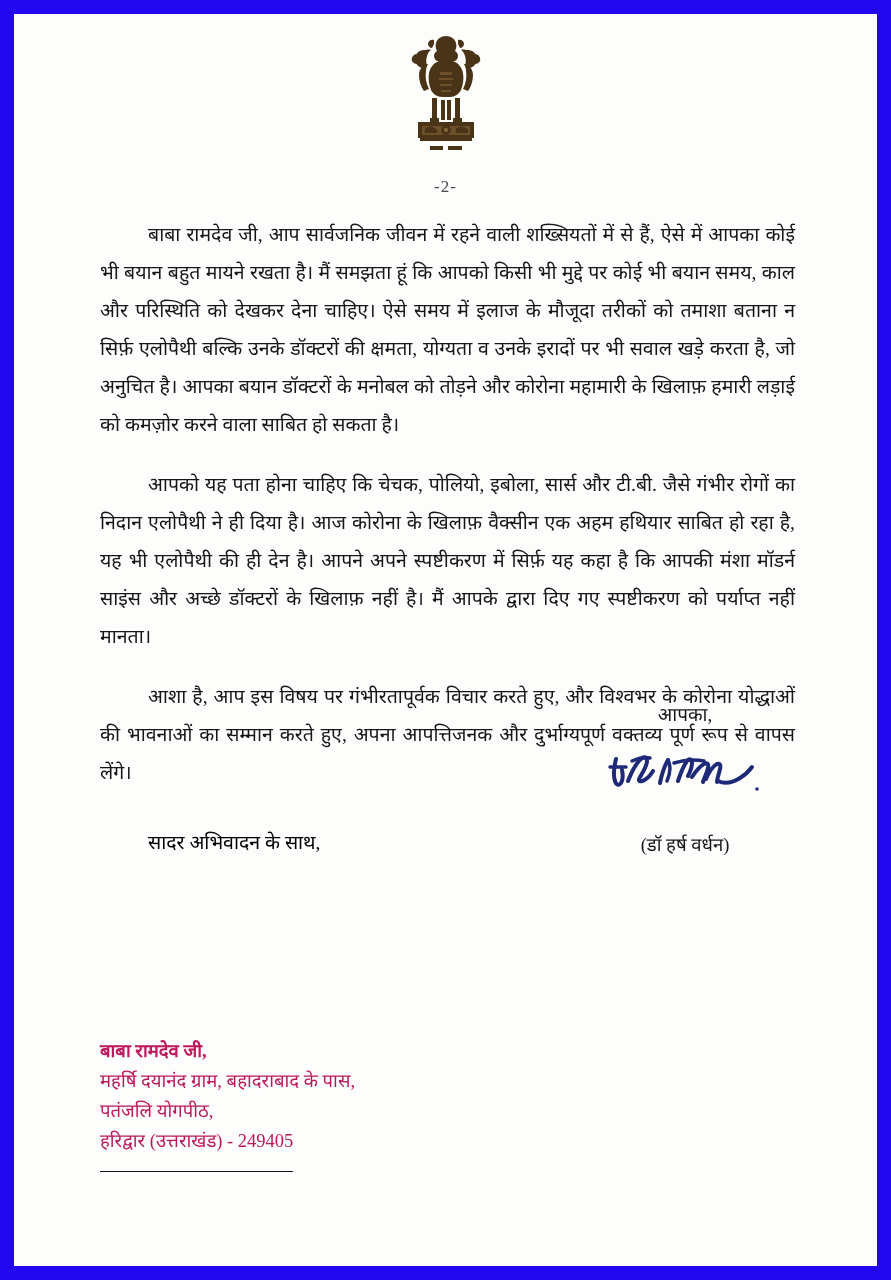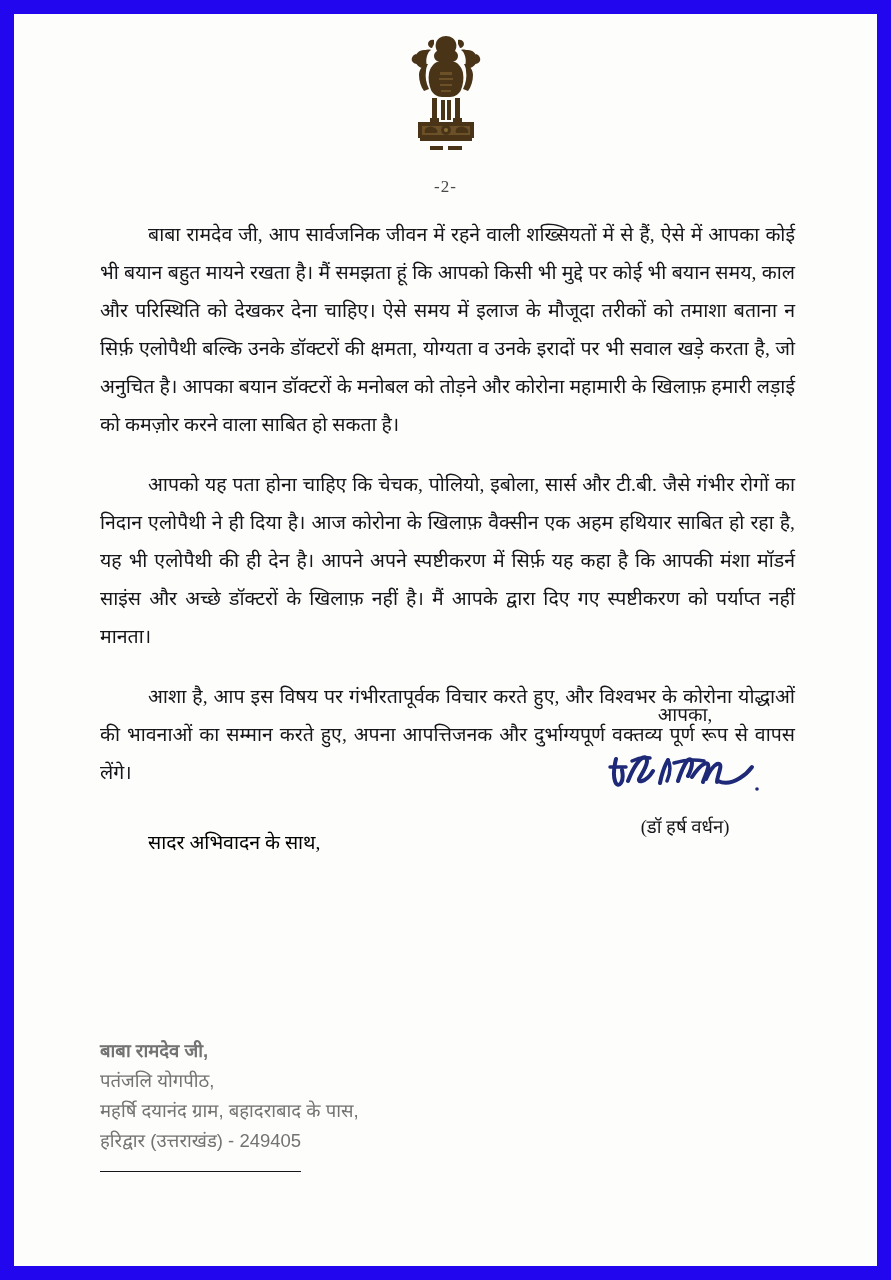--- a/index.html
+++ b/index.html
@@ -118,36 +118,36 @@
   .signature-mark {
     height: 74px;
     margin-top: 10px;
     line-height: 0;
     text-align: center;
   }
   .signature-mark svg { display: inline-block; }
   .signer-name {
     font-size: 18.5px;
     color: #16161a;
-    margin-top: 2px;
+    margin-top: 20px;
     font-family: "Liberation Serif", "DejaVu Serif", serif;
   }
 
   
   .address-block {
     position: absolute;
     left: 86px;
     top: 1022px;
     color: #16161a;
   }
   .addr-line {
     font-size: 18.5px;
     line-height: 30px;
-    font-family: Liberation Sans, sans-serif;
-    color: #737373;
+    font-family: Liberation Serif, serif;
+    color: #be185d;
     white-space: nowrap;
   }
   .addr-line.bold { font-weight: bold; }
   .addr-line.underlined {
     display: inline-block;
     border-bottom: 1.6px solid #16161a;
     padding-bottom: 15px;
   }
 </style>
 </head>
@@ -226,19 +226,19 @@
             <path d="M118 44c6 3 14 2 22-3 5-3 9-7 12-11" stroke-width="4"></path>
             <circle cx="157" cy="52" r="1.8" fill="#1e2a78" stroke="none"></circle>
           </g>
         </svg>
       </div>
       <div class="signer-name">(डॉ हर्ष वर्धन)</div>
     </div>
 
     <div class="address-block">
       <div class="addr-line bold">बाबा रामदेव जी,</div>
+      <div class="addr-line">महर्षि दयानंद ग्राम, बहादराबाद के पास,</div>
       <div class="addr-line">पतंजलि योगपीठ,</div>
-      <div class="addr-line">महर्षि दयानंद ग्राम, बहादराबाद के पास,</div>
       <div class="addr-line underlined">हरिद्वार (उत्तराखंड) - 249405</div>
     </div>
 
   </div>
 </div>
 
 </body></html>

